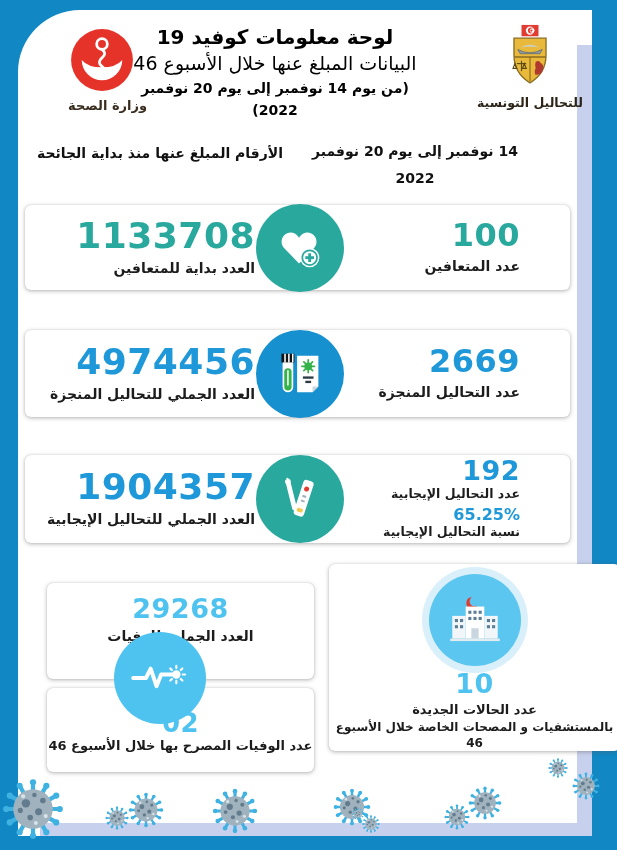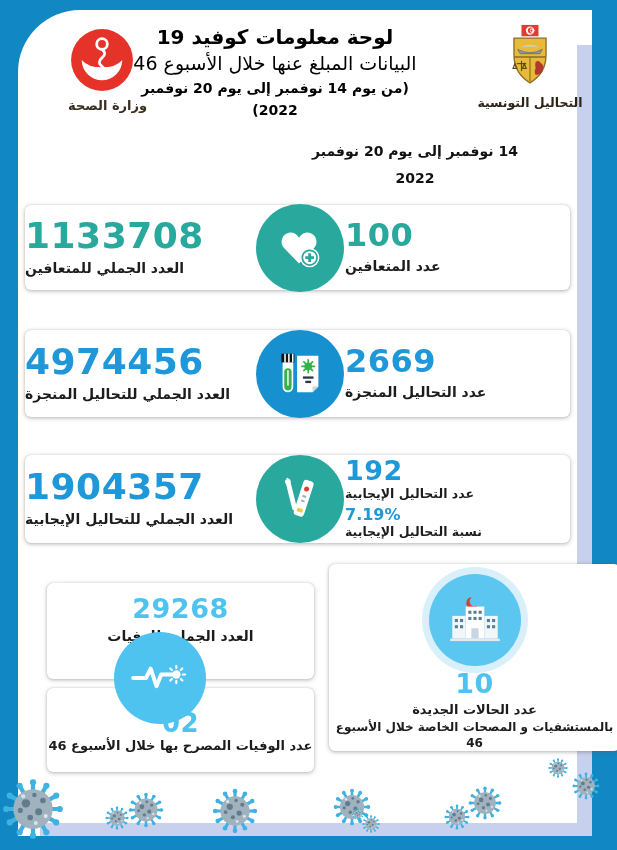--- a/index.html
+++ b/index.html
@@ -18,21 +18,21 @@
   .title .l3{font-size:14px;font-weight:bold;line-height:1.6;}
   .emblem{position:absolute;left:470px;top:24px;width:120px;text-align:center;}
   .emblem-label{font-size:12.5px;font-weight:bold;color:#2d2417;margin-top:1px;white-space:nowrap;}
   
   .hdr{position:absolute;direction:rtl;text-align:center;font-weight:bold;color:#111;}
   .hdr-weekly{left:295px;top:138px;width:240px;font-size:14px;line-height:1.95;}
   .hdr-cumulative{left:30px;top:142px;width:260px;font-size:14px;line-height:1.6;}
   
   .row-card{position:absolute;left:25px;width:545px;background:#fff;border-radius:6px;
     box-shadow:0 1px 4px rgba(90,90,90,.45), 0 0 1px rgba(0,0,0,.2);display:flex;align-items:center;}
-  .blk{text-align:left;direction:rtl;}
+  .blk{text-align:right;direction:rtl;}
   .blk-total{width:230px;}
   .blk-icon{width:90px;display:flex;justify-content:center;}
   .blk-weekly{width:225px;padding-right:50px;box-sizing:border-box;}
   .num{font-weight:bold;line-height:1.05;letter-spacing:.5px;}
   .num-big{font-size:36px;}
   .num-mid{font-size:32px;}
   .num-sm{font-size:27px;}
   .teal{color:#29A89E;}
   .blue{color:#1E98D8;}
   .lblue{color:#4FC3F0;}
@@ -137,31 +137,32 @@
       <line x1="30" y1="35" x2="30" y2="61" stroke="#8a6d1f" stroke-width="1.2"></line>
       <path d="M17 27 q13 7 26 0 l-2.5 4.5 h-21 Z" fill="#8E9BA6" stroke="#5c6770" stroke-width=".8"></path>
       <path d="M20 25 q10 -6 20 0 q-10 -2.5 -20 0 Z" fill="#C9D2D8"></path>
       <g stroke="#5b4a14" stroke-width="1.2" fill="none">
         <line x1="21" y1="39" x2="21" y2="50"></line>
         <line x1="16" y1="42" x2="26" y2="42"></line>
         <path d="M14 42 l2 5 h-4 Z M24 42 l2 5 h-4 Z"></path>
       </g>
       <path d="M36 40 q4 -2 5 1 q3 1 3 5 q0 5 -3 7 l-5 1 q-2 -3 0 -7 q-1 -4 0 -7 Z" fill="#B03A2E"></path>
     </svg>
-    <div class="emblem-label">التحاليل التونسية</div>
+    <div class="emblem-label">للتحاليل التونسية</div>
   </div>
 
   <div class="hdr hdr-weekly">
     <div>14 نوفمبر إلى يوم 20  نوفمبر  2022</div>
   </div>
+  <div class="hdr hdr-cumulative">الأرقام المبلغ عنها منذ بداية الجائحة</div>
 
   <div class="row-card" style="top:205px;height:85px;">
     <div class="blk blk-total">
       <div class="num num-big teal">1133708</div>
-      <div class="lbl">العدد الجملي للمتعافين</div>
+      <div class="lbl">العدد بداية للمتعافين</div>
     </div>
     <div class="blk blk-icon">
       <div class="icon-circle bg-teal">
         <svg width="58" height="58" viewBox="0 0 60 60">
           <path d="M29 46 L14.5 31 A9.5 9.5 0 1 1 29 19.5 A9.5 9.5 0 1 1 43.5 31 Z" fill="#ffffff"></path>
           <circle cx="40" cy="40" r="10" fill="#ffffff"></circle>
           <circle cx="40" cy="40" r="7.6" fill="none" stroke="#29A89E" stroke-width="1.8"></circle>
           <line x1="35.5" y1="40" x2="44.5" y2="40" stroke="#29A89E" stroke-width="3"></line>
           <line x1="40" y1="35.5" x2="40" y2="44.5" stroke="#29A89E" stroke-width="3"></line>
         </svg>
@@ -229,21 +230,21 @@
             <rect x="19" y="12" width="5" height="30" rx="2.5" fill="#ffffff"></rect>
             <circle cx="21.5" cy="11.5" r="3" fill="#ffffff"></circle>
           </g>
           <line x1="17" y1="9" x2="19" y2="13" stroke="#ffffff" stroke-width="2" stroke-linecap="round"></line>
         </svg>
       </div>
     </div>
     <div class="blk blk-weekly">
       <div class="num num-sm blue">192</div>
       <div class="lbl-sm">عدد التحاليل الإيجابية</div>
-      <div class="rate blue">7.19%</div>
+      <div class="rate blue">65.25%</div>
       <div class="lbl-sm">نسبة التحاليل الإيجابية</div>
     </div>
   </div>
 
   <div class="card" style="left:25px;top:583px;width:267px;height:96px;">
     <div style="padding-top:12px;">
       <div class="num num-sm lblue">29268</div>
       <div class="lbl">العدد الجملي للوفيات</div>
     </div>
   </div>

